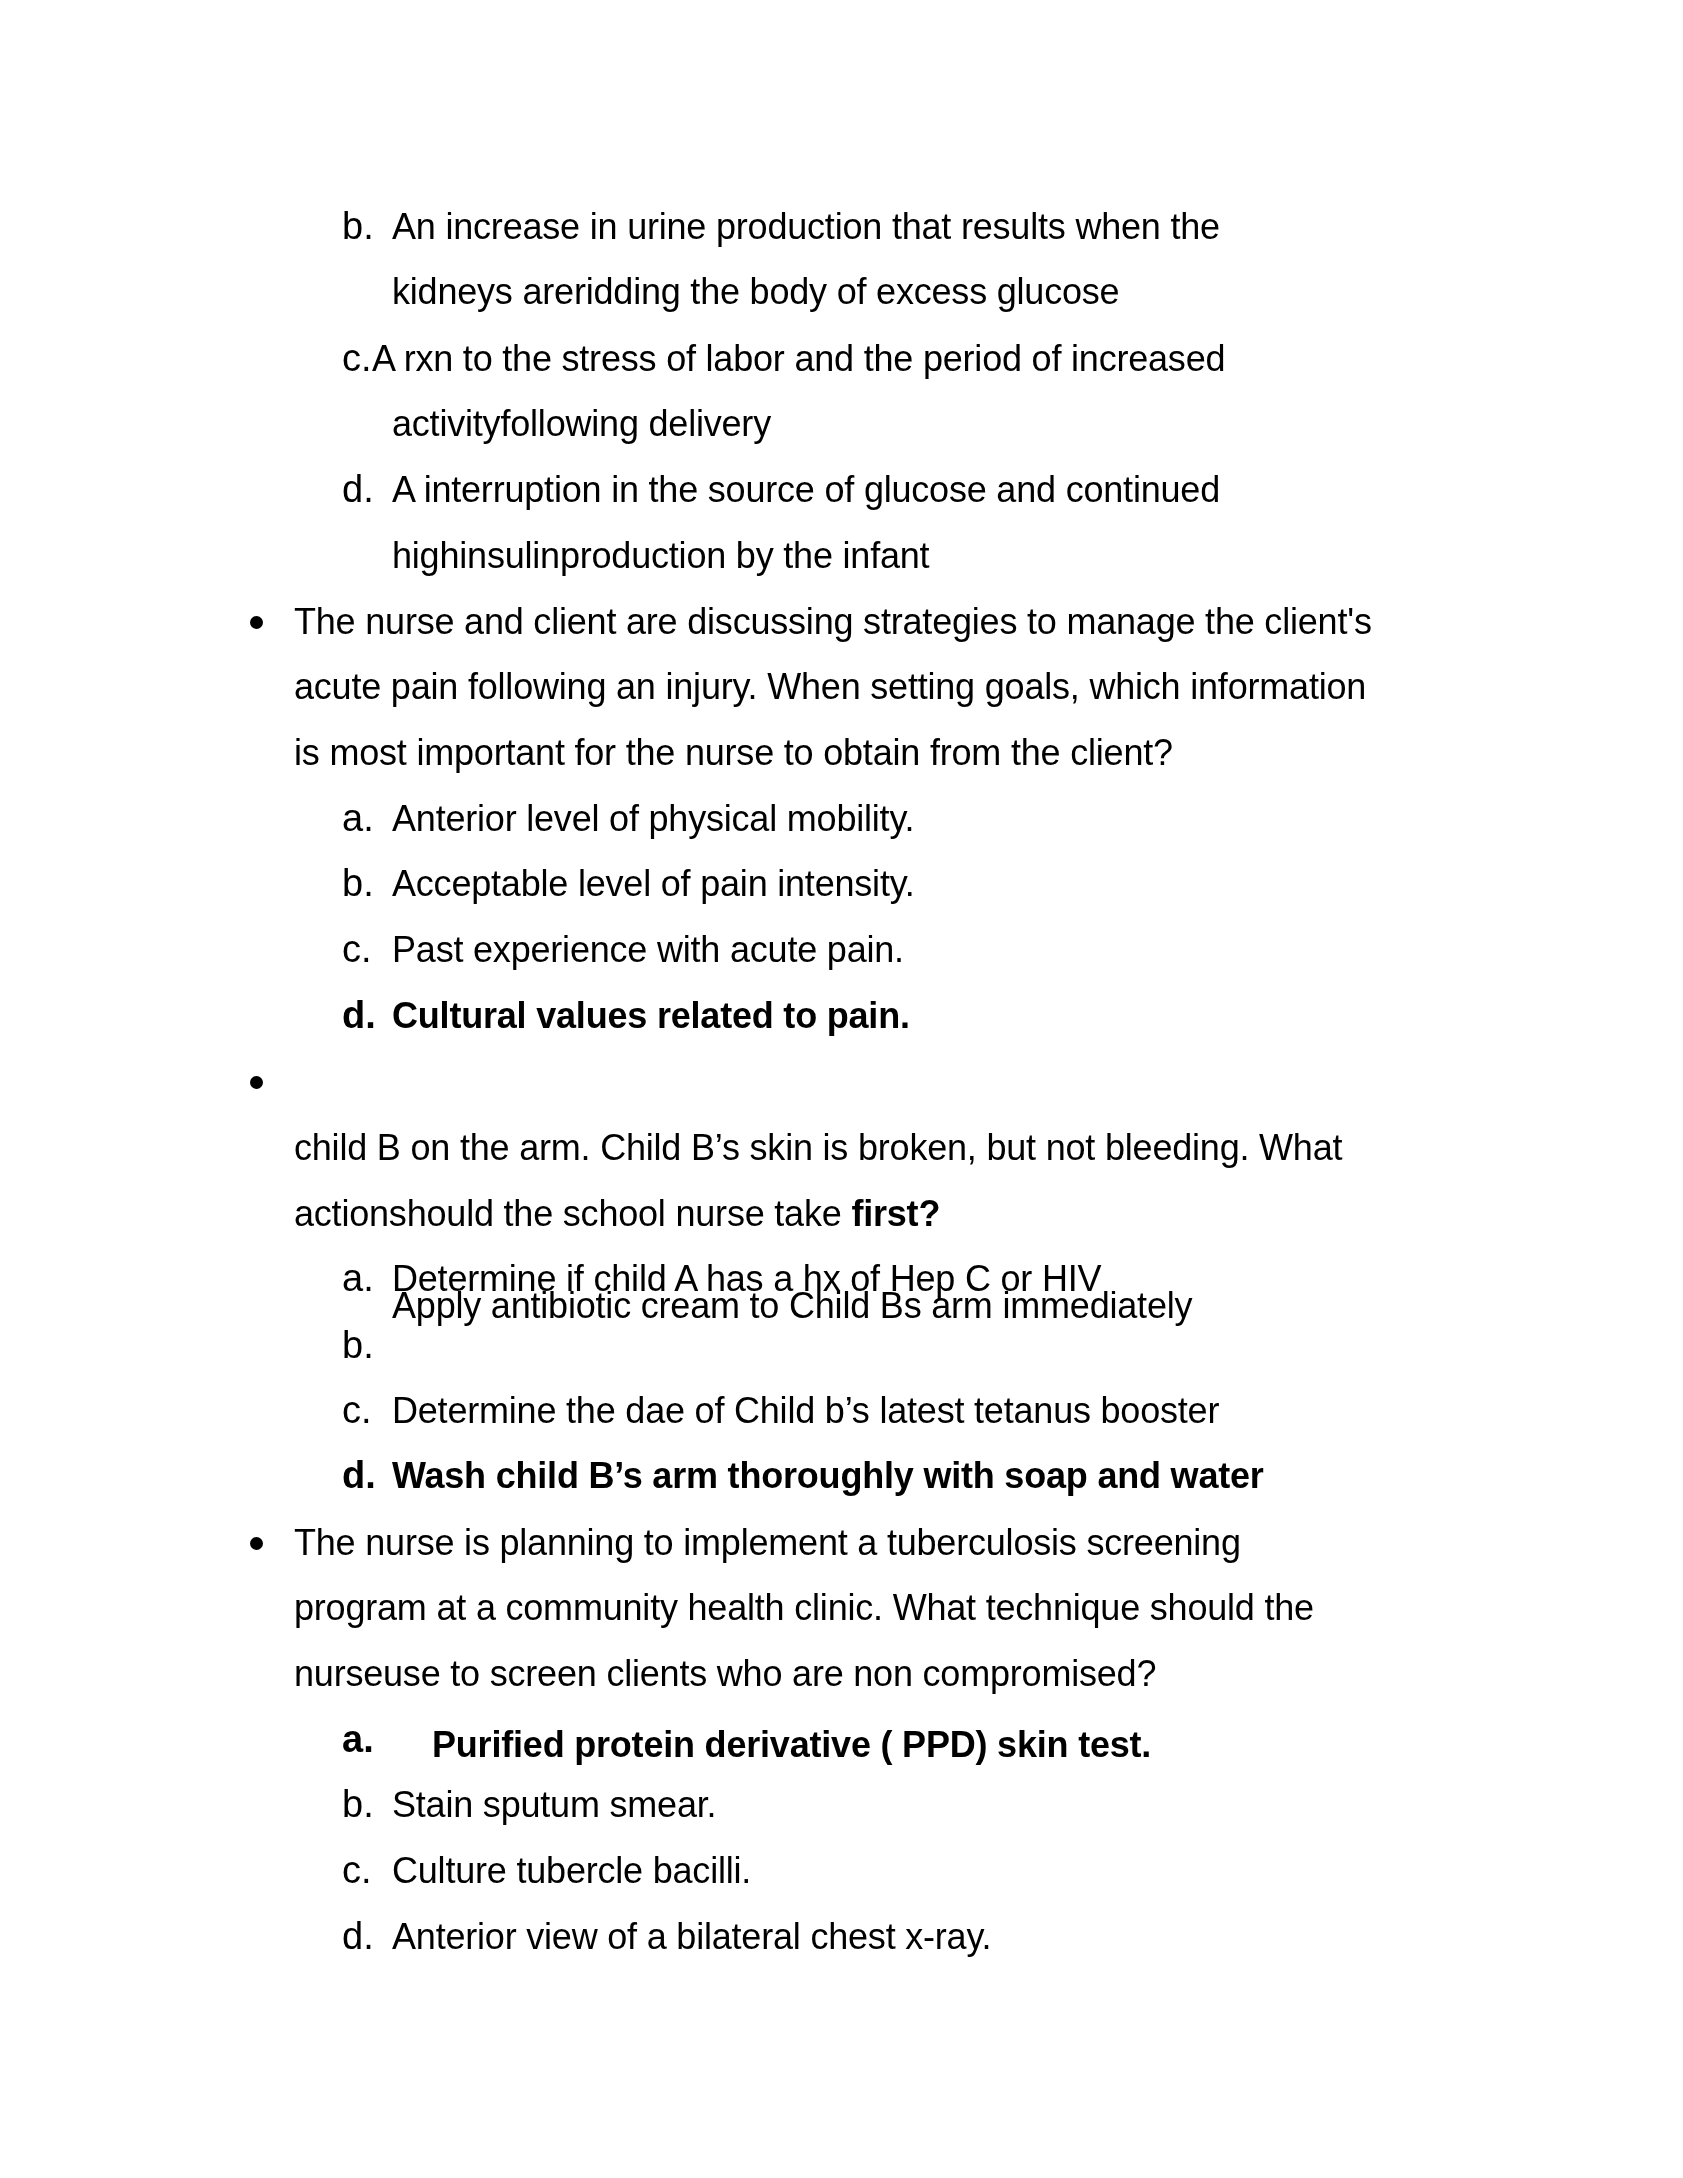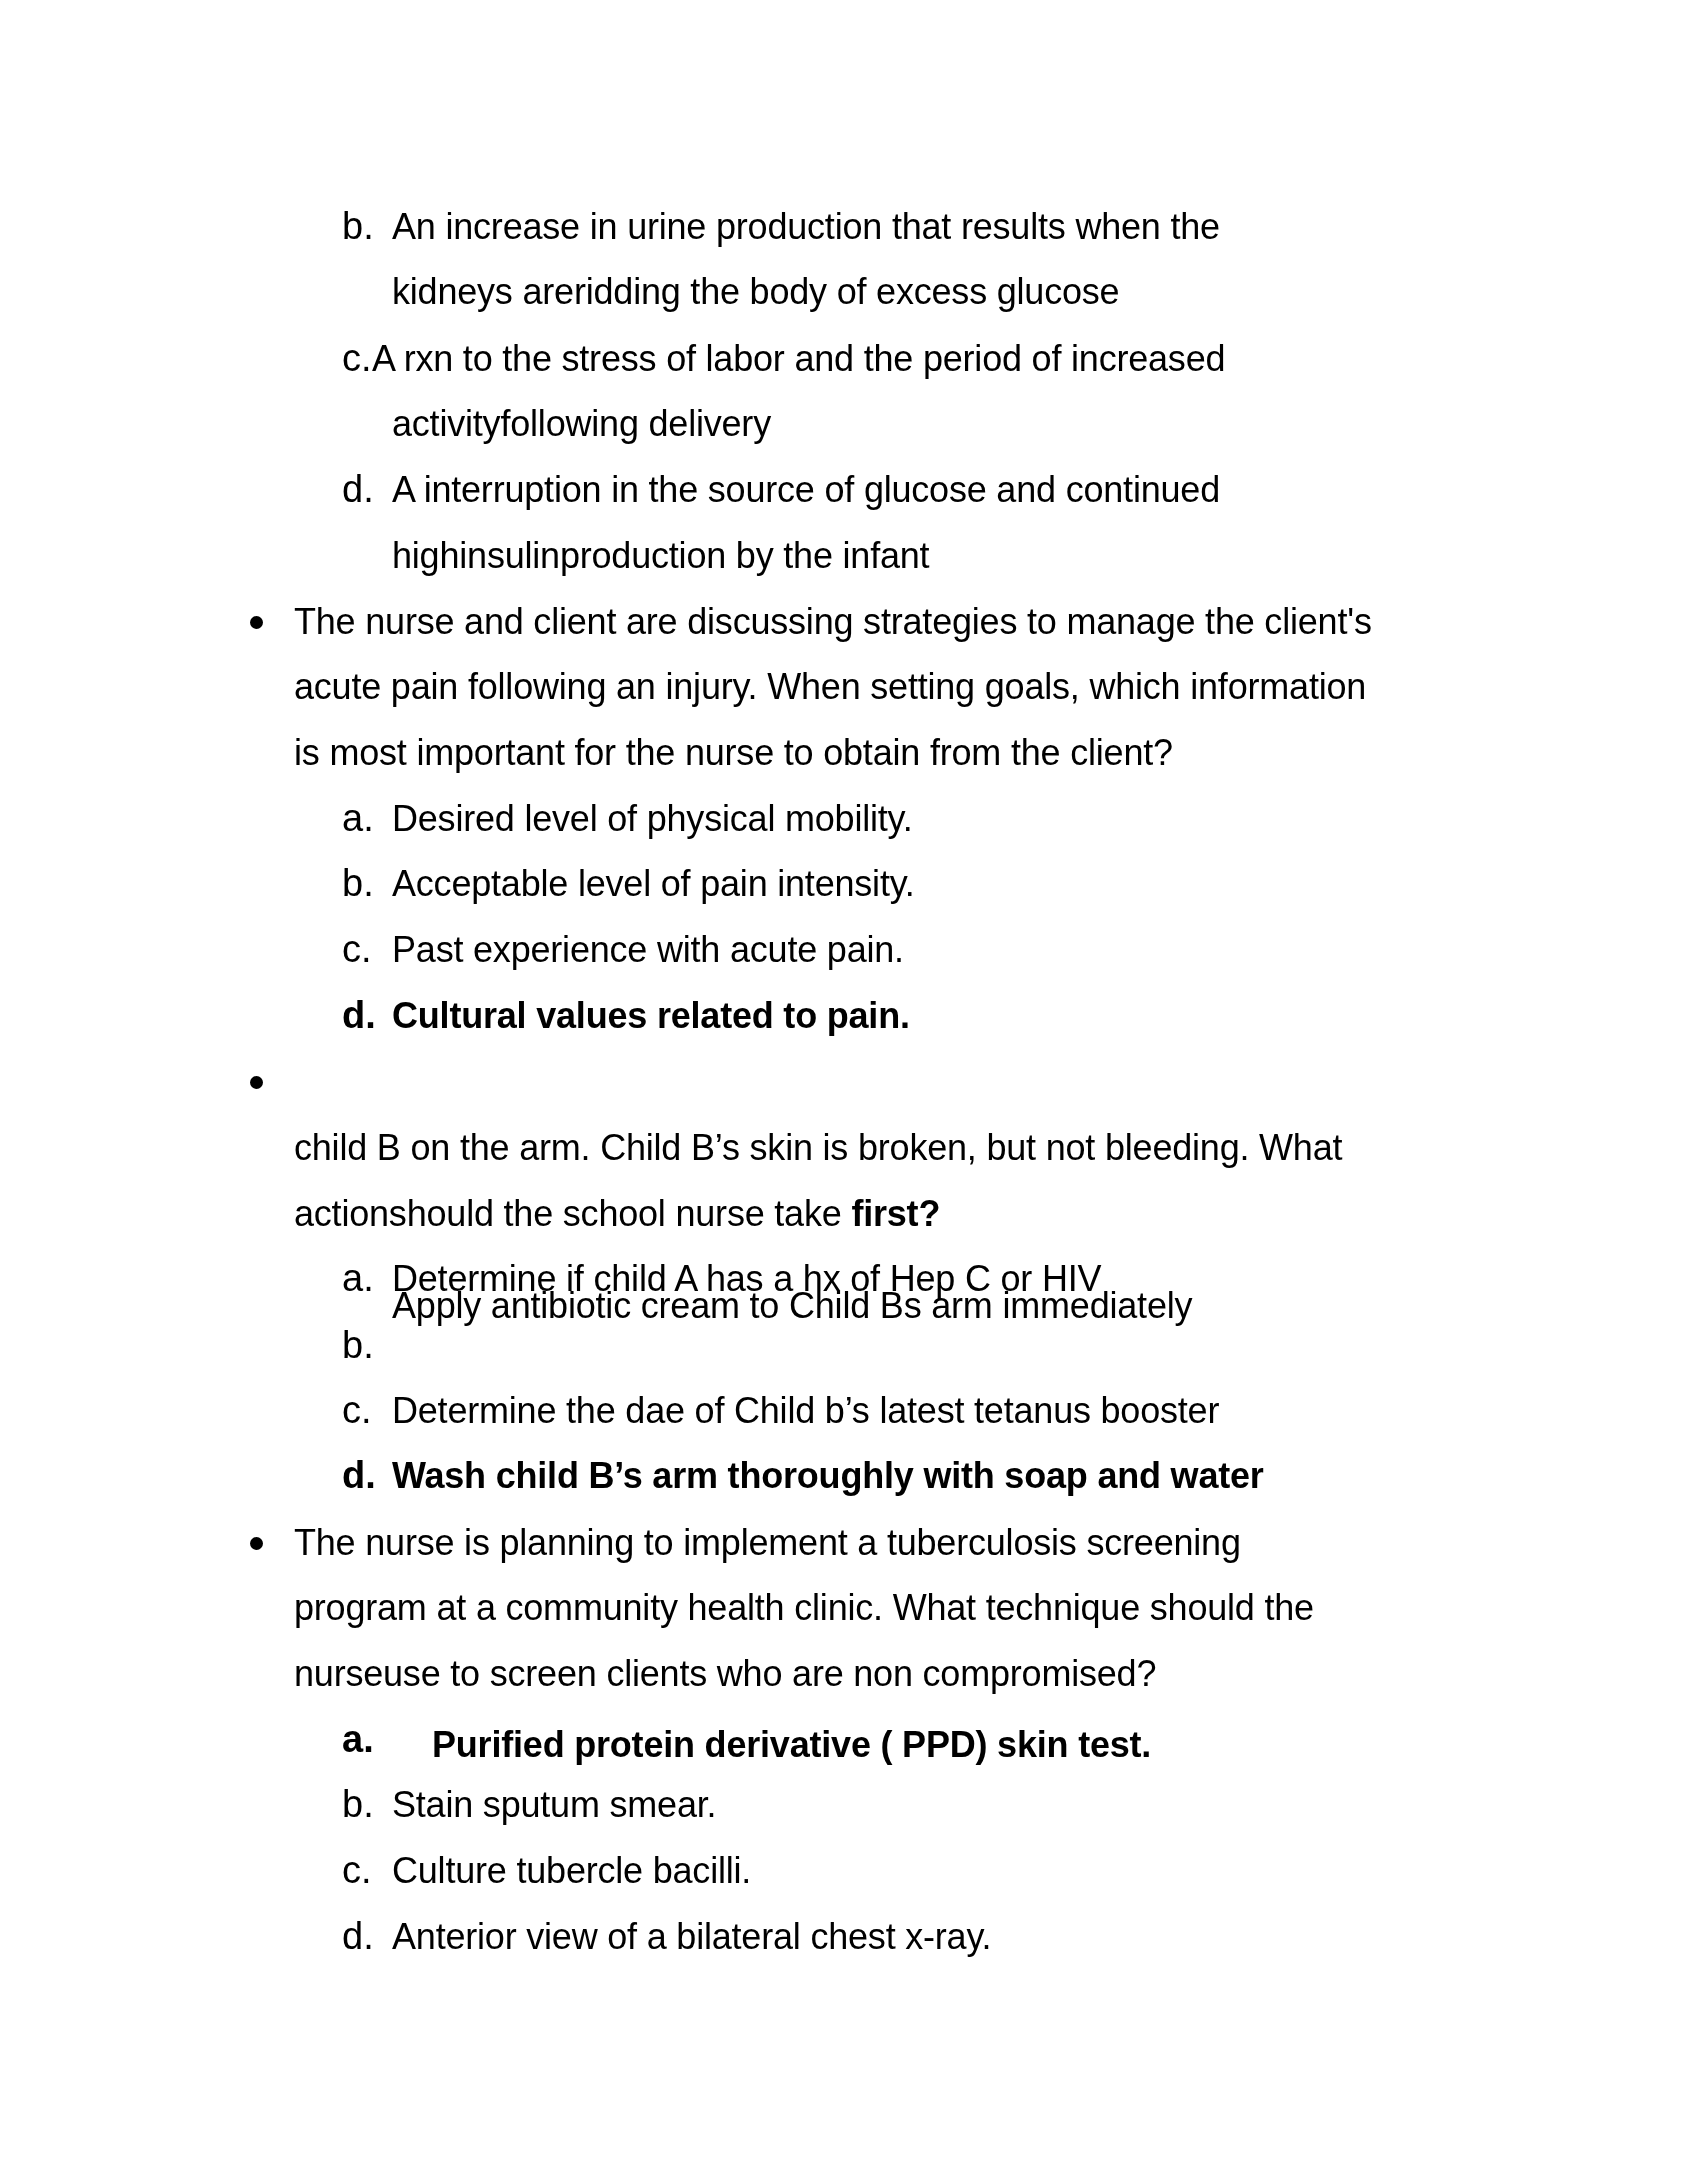--- a/index.html
+++ b/index.html
@@ -27,21 +27,21 @@
   <span class="marker" style="left:342px; top:457px;">d.</span>
   <span class="line" style="left:392px; top:523px;">highinsulinproduction by the infant</span>
   <span class="line" style="left:392px; top:457px;">A interruption in the source of glucose and continued</span>
 
   <div class="bullet" style="left:250px; top:616px;"></div>
   <span class="line" style="left:294px; top:589px;">The nurse and client are discussing strategies to manage the client's</span>
   <span class="line" style="left:294px; top:654px;">acute pain following an injury. When setting goals, which information</span>
   <span class="line" style="left:294px; top:720px;">is most important for the nurse to obtain from the client?</span>
 
   <span class="marker" style="left:342px; top:786px;">a.</span>
-  <span class="line" style="left:392px; top:786px;">Desired level of physical mobility.</span>
+  <span class="line" style="left:392px; top:786px;">Anterior level of physical mobility.</span>
   <span class="marker" style="left:342px; top:851px;">b.</span>
   <span class="line" style="left:392px; top:851px;">Acceptable level of pain intensity.</span>
   <span class="marker" style="left:342px; top:917px;">c.</span>
   <span class="line" style="left:392px; top:917px;">Past experience with acute pain.</span>
   <span class="marker bold" style="left:342px; top:983px;">d.</span>
   <span class="line bold" style="left:392px; top:983px;">Cultural values related to pain.</span>
 
   <div class="bullet" style="left:250px; top:1076px;"></div>
   <span class="line" style="left:294px; top:1115px;text-align:right;">child B on the arm. Child B’s skin is broken, but not bleeding. What</span>
   <span class="line" style="left:294px; top:1181px;"><span>actionshould the school nurse take </span><span class="bold">first?</span></span>

